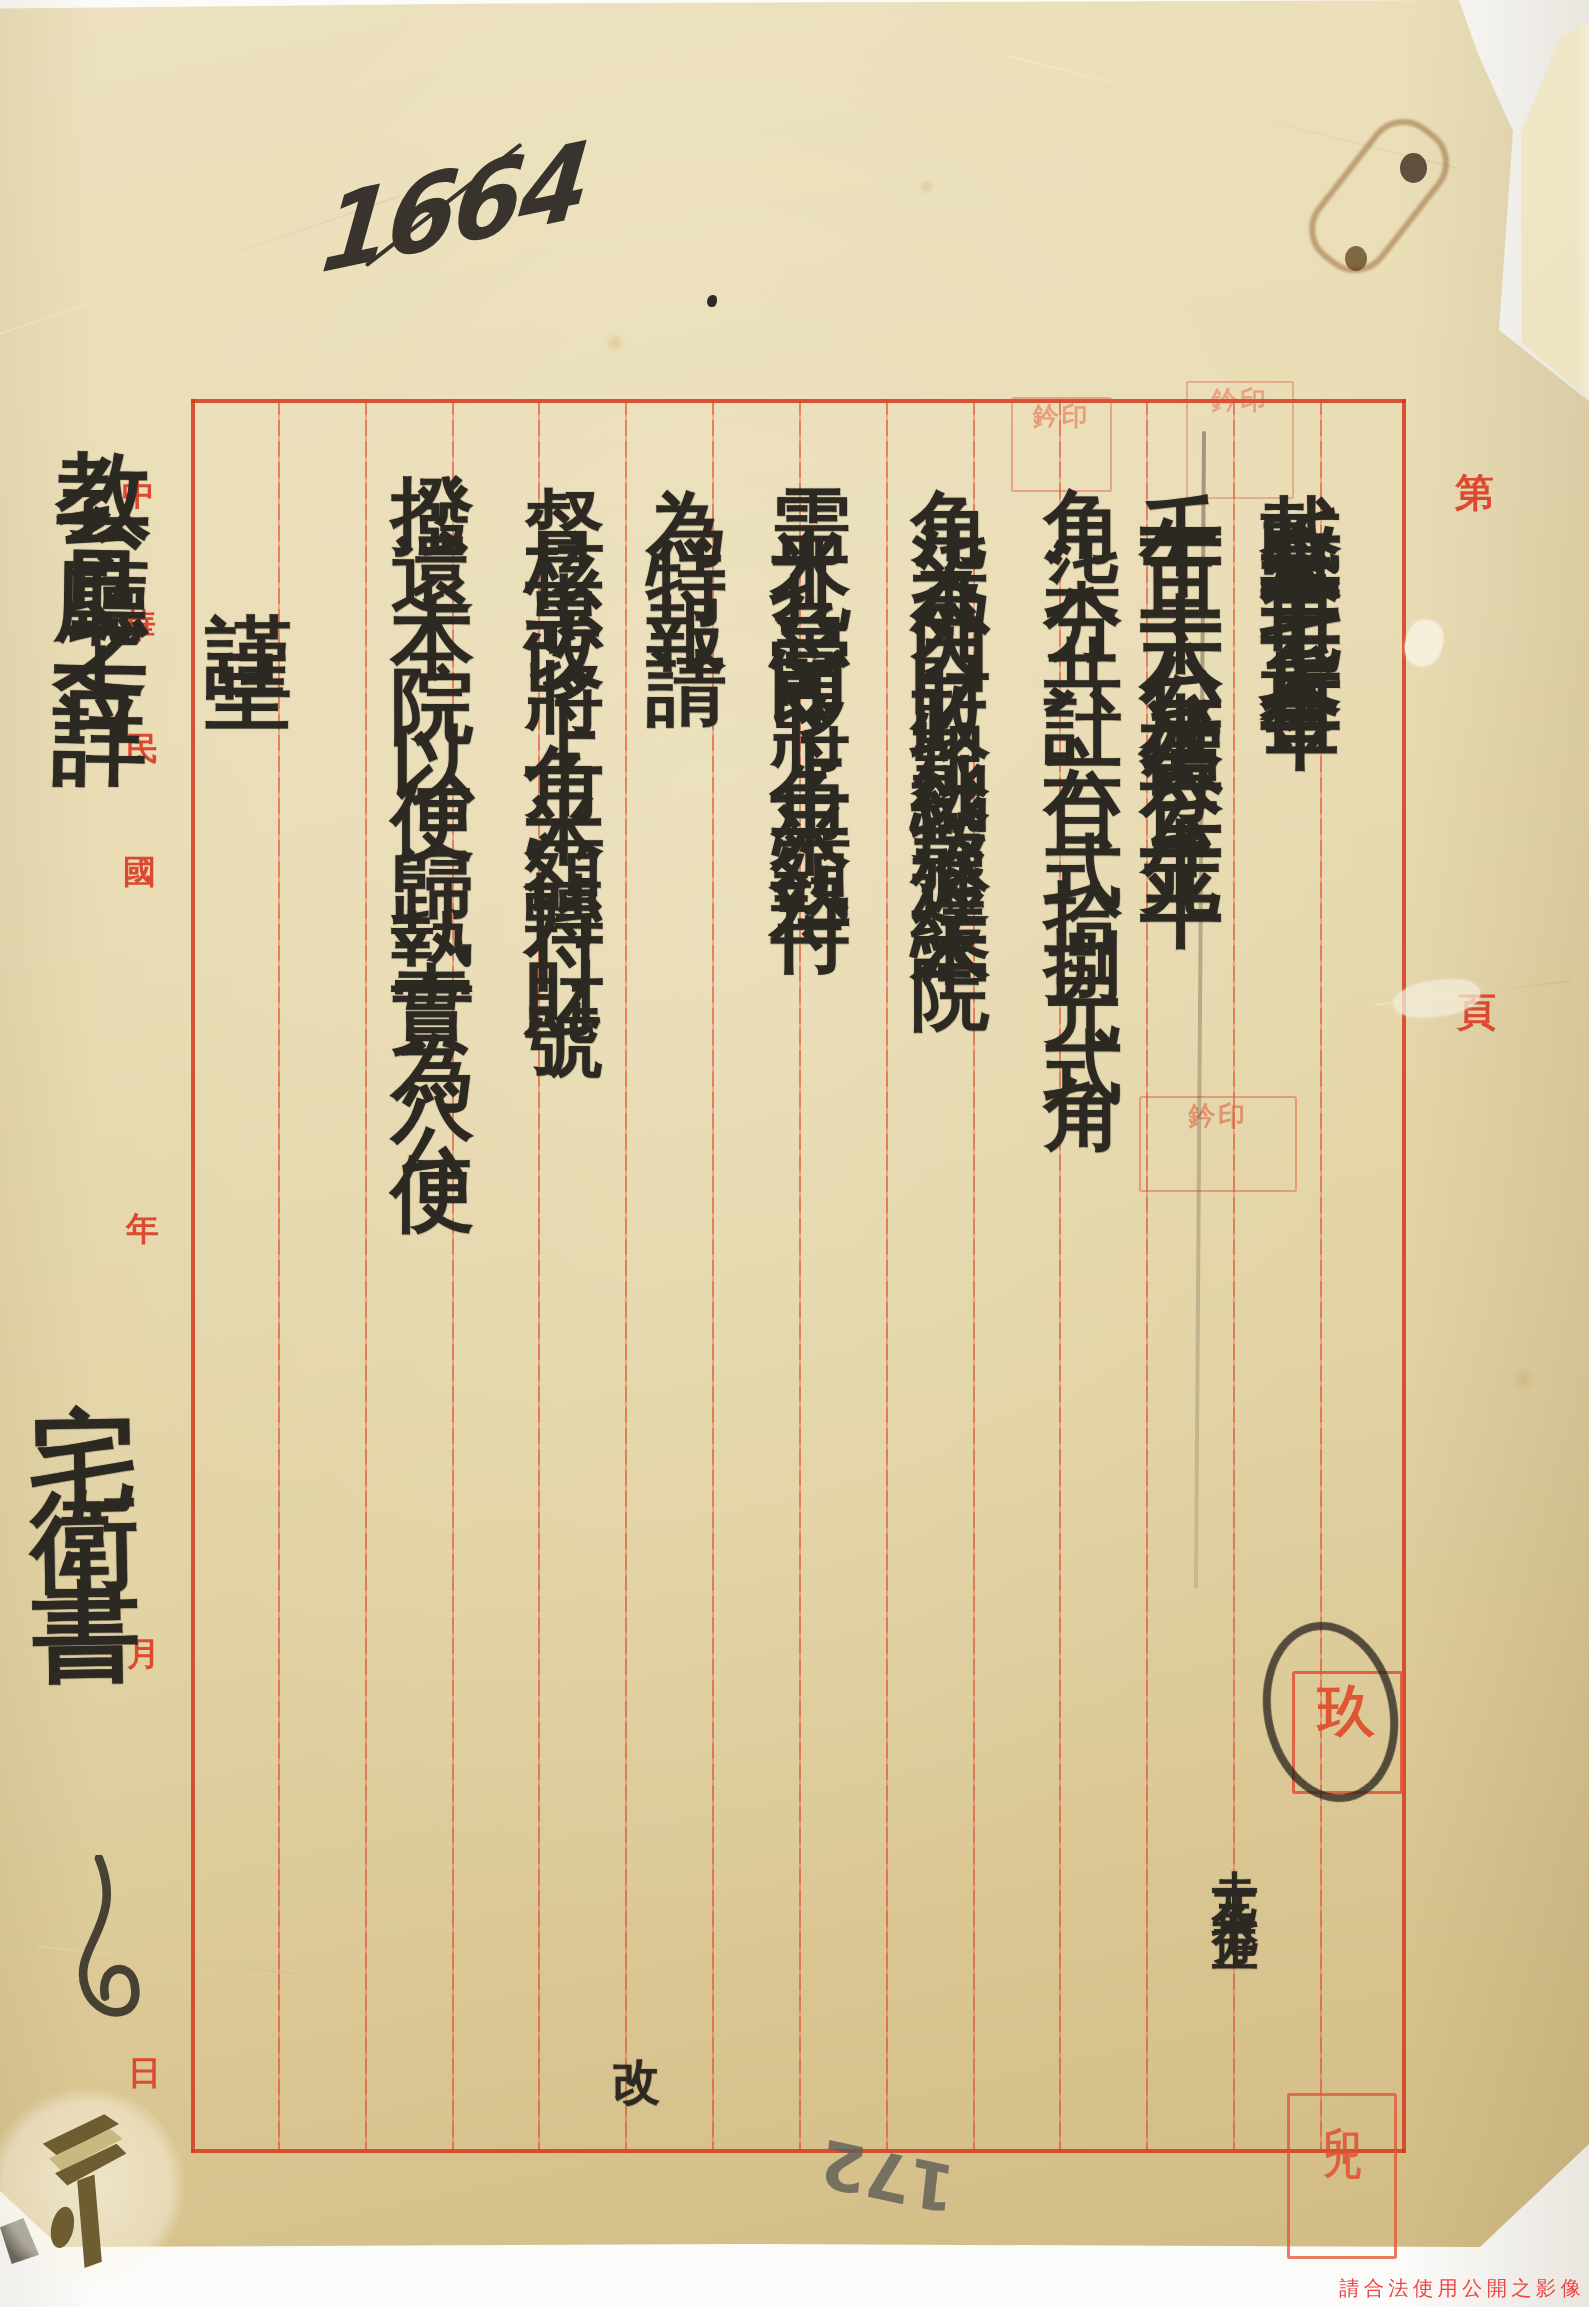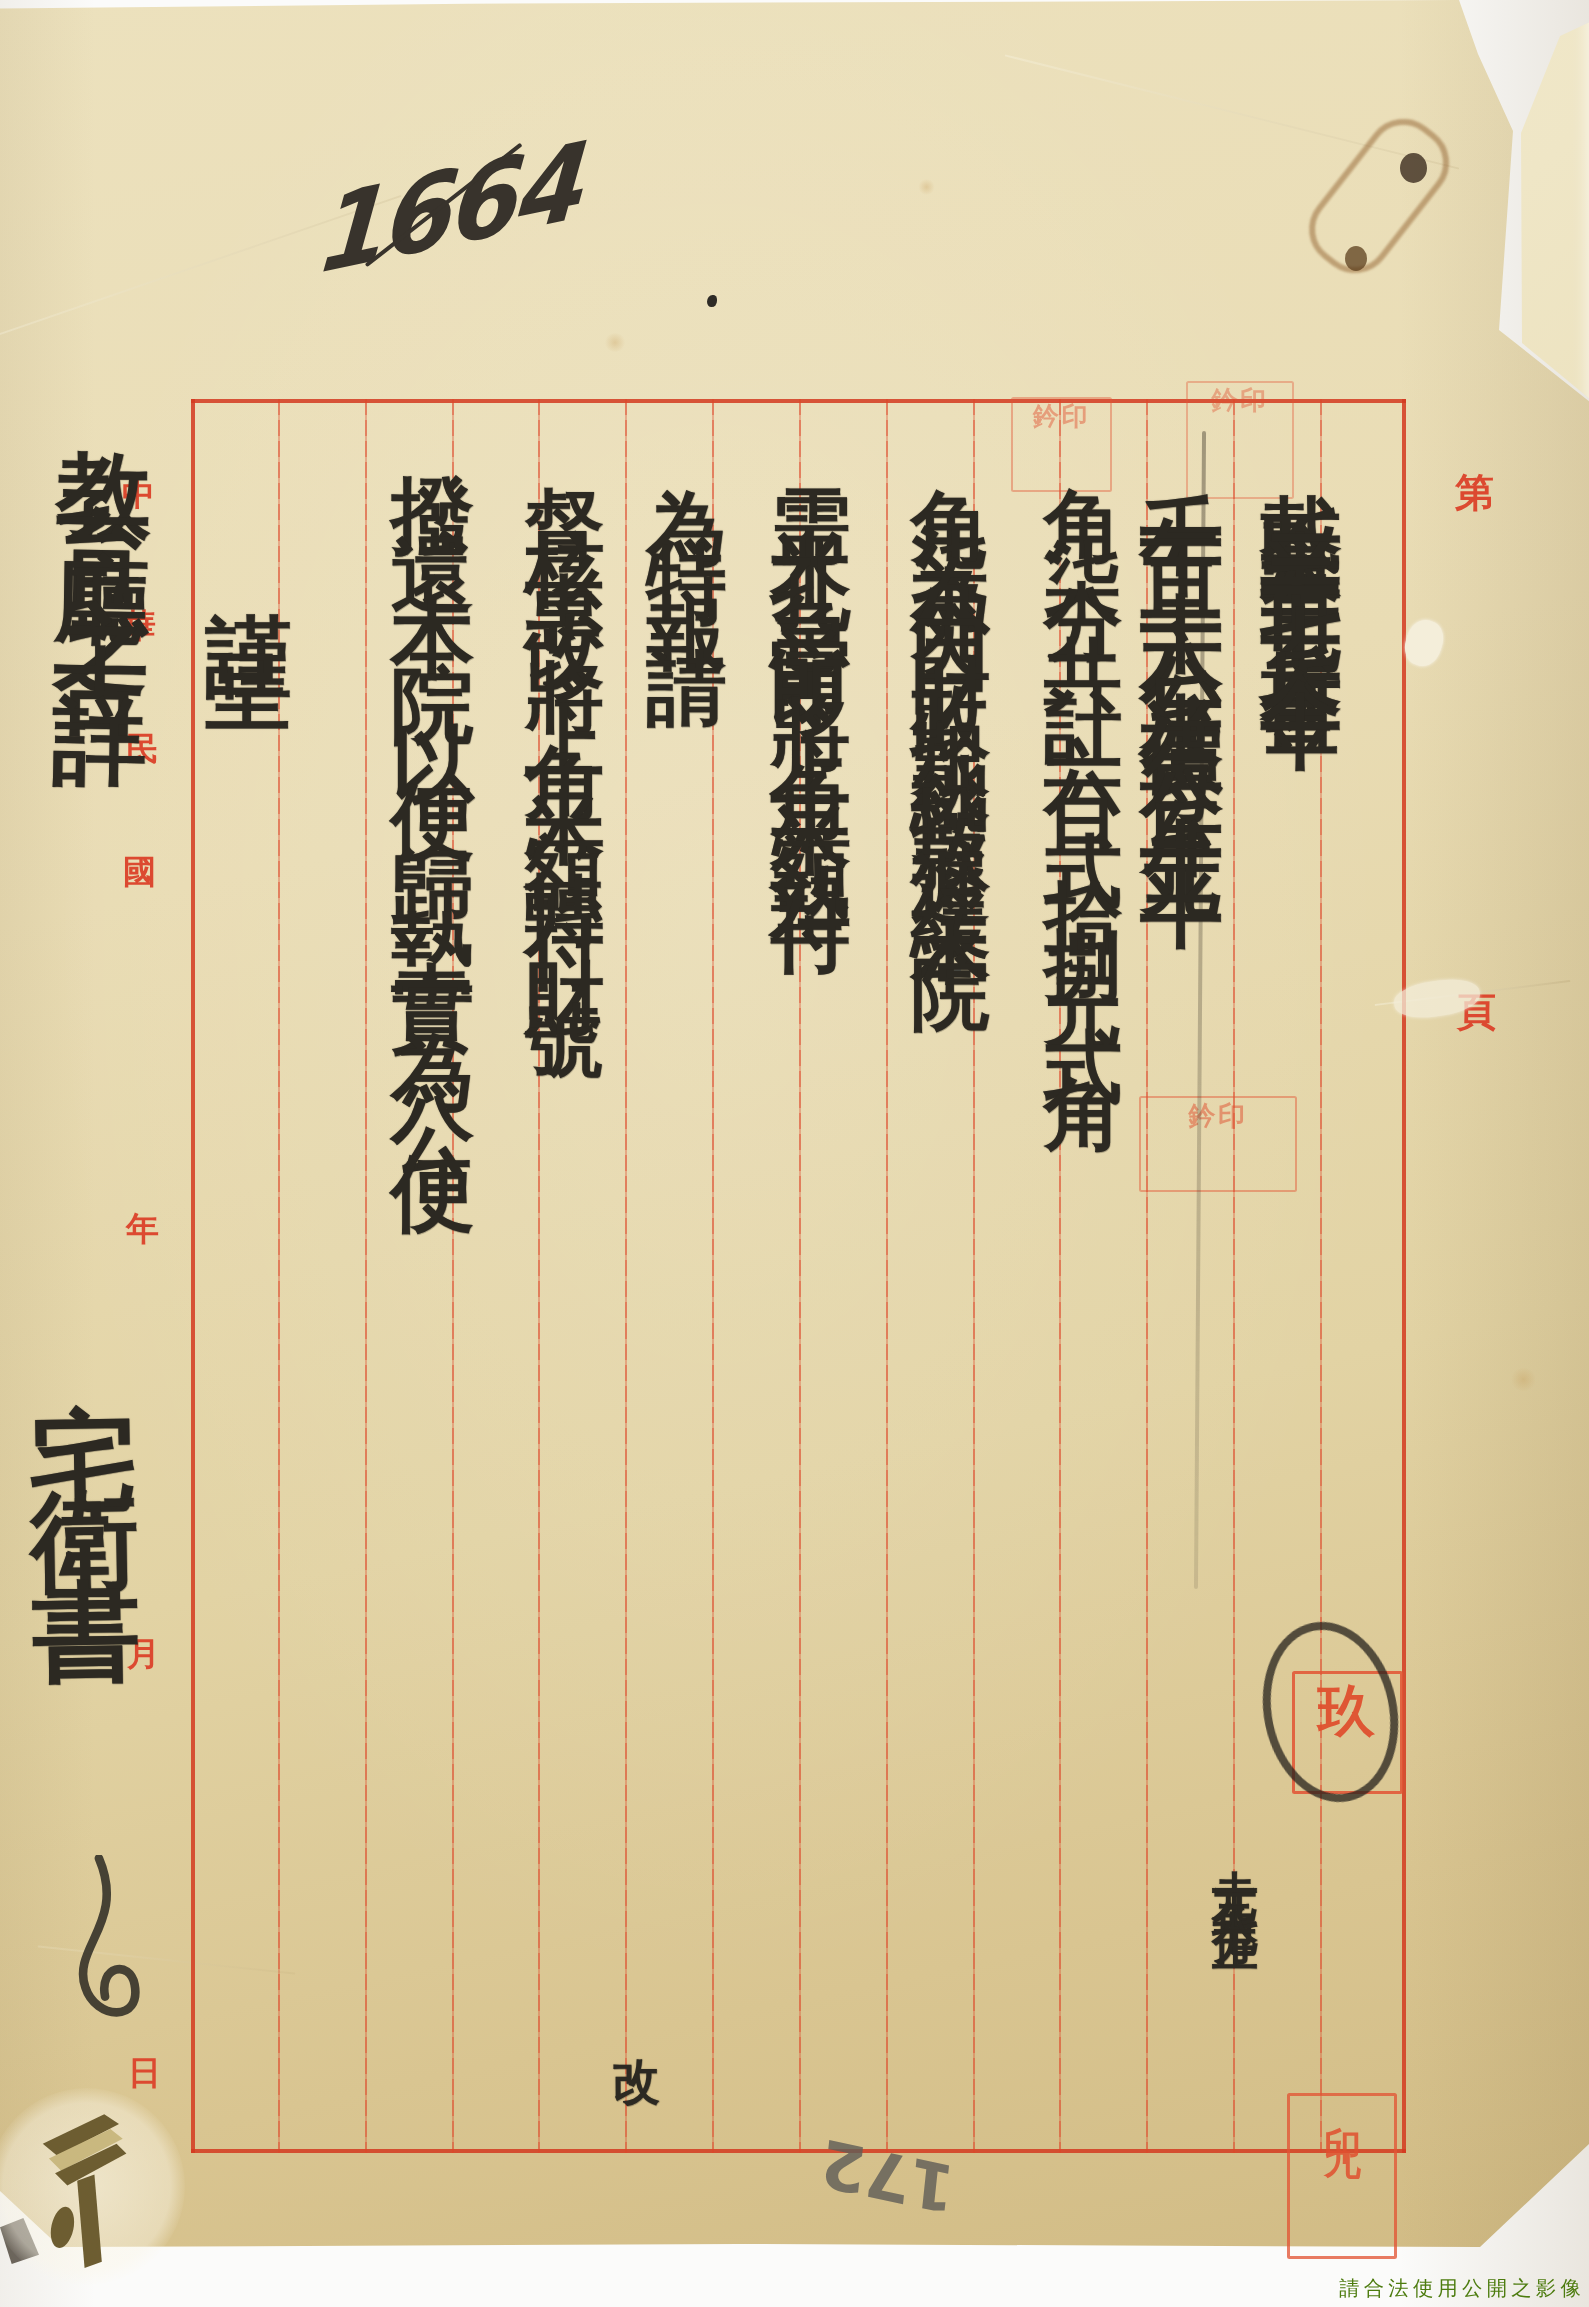--- a/index.html
+++ b/index.html
@@ -53,21 +53,21 @@
   #corner-number{position:absolute;z-index:5;color:#38332c;font-style:italic;font-weight:600;
       transform:rotate(-12deg) skewX(-18deg);letter-spacing:-3.7px;}
   #corner-number-flourish{position:absolute;z-index:5;width:197px;height:3.7px;background:#38332c;
       transform:rotate(-38deg);border-radius:1.8px;}
   #pencil-number{position:absolute;z-index:5;color:#5f5d57;opacity:.8;font-weight:600;
       transform:rotate(192deg) skewX(6deg);}
   
   #wm-circle{position:absolute;z-index:9;border-radius:50%;
       background:radial-gradient(circle,rgba(250,246,232,.65) 0%,rgba(250,246,232,.45) 60%,rgba(250,246,232,0) 72%);}
   #wm-logo{position:absolute;z-index:9;}
-  #wm-text{position:absolute;z-index:9;color:#4d7c0f;letter-spacing:4.3px;font-family:Liberation Serif, serif;}
+  #wm-text{position:absolute;z-index:9;color:#ef4444;letter-spacing:4.3px;font-family:Liberation Serif, serif;}
   .nick{position:absolute;z-index:4;background:#f4eeda;border-radius:45%;box-shadow:0 0 3.7px rgba(255,255,255,.8);}
   #corner-scuff{position:absolute;z-index:5;width:39px;height:46px;background:#4a4338;opacity:.8;
       clip-path:polygon(0 20%,60% 0,100% 80%,30% 100%);filter:blur(0.6px);}
   .spot-blue{position:absolute;z-index:4;width:7.4px;height:6.2px;border-radius:50%;background:#5b7b94;opacity:.6;}
 </style>
 </head>
 <body>
 
 <div id="canvas">
 

